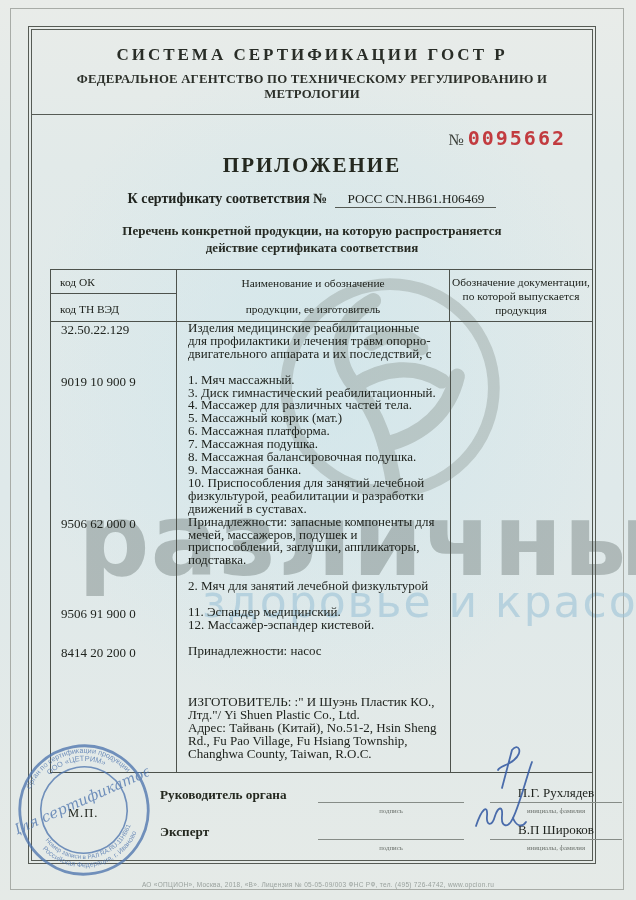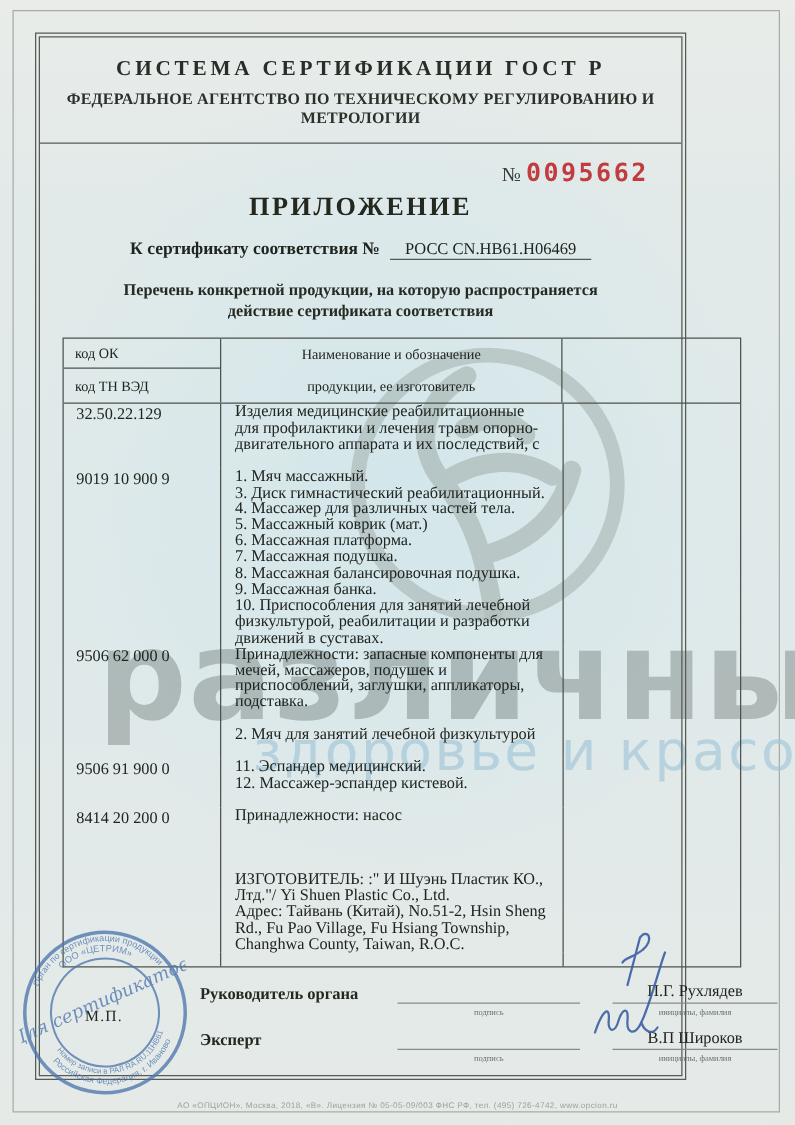--- a/index.html
+++ b/index.html
@@ -16,21 +16,21 @@
 
   
   .wm { position:absolute; z-index:1; }
   .wm-tree { left:272px; top:270px; width:236px; height:236px; opacity:.55; }
   .wm-brand { left:78px; top:482px; font-family:"DejaVu Sans", sans-serif; font-weight:bold;
     font-size:100px; letter-spacing:1px; color:rgba(122,133,131,.48); white-space:nowrap; }
   .wm-tagline { left:202px; top:576px; font-family:"DejaVu Sans", sans-serif;
     font-size:44px; letter-spacing:2px; color:rgba(158,195,214,.62); white-space:nowrap; }
 
   
-  .frame { position:absolute; left:28px; top:26px; width:521px; height:838px;
+  .frame { position:absolute; left:28px; top:26px; width:568px; height:838px;
     border:1px solid #565b55; padding:2px; z-index:2; }
   .frame2 { position:relative; width:100%; height:100%; border:1.2px solid #565b55; }
 
   .doc-header { text-align:center; padding:15px 8px 12px; border-bottom:1.4px solid #565b55; }
   .doc-header .l1 { font-size:17px; font-weight:bold; letter-spacing:3px; color:#292d27; }
   .doc-header .l2 { font-size:12.8px; font-weight:bold; letter-spacing:.2px; margin-top:7px; color:#2c302a; }
 
   .number-row { text-align:right; padding:11px 26px 0 0; font-size:16px; }
   .number-row .no-sign { color:#3a3e38; }
   .number-row .no-value { font-family:"DejaVu Sans Mono", monospace; font-weight:bold;
@@ -127,20 +127,24 @@
 
       <div class="ctable">
         <div class="thead">
           <div class="hcol1">
             <div class="top">код ОК</div>
             <div class="bot">код ТН ВЭД</div>
           </div>
           <div class="hcol2">
             <div>Наименование и обозначение</div>
             <div>продукции, ее изготовитель</div>
+          </div>
+          <div class="hcol3">
+            <div>Обозначение документации,</div>
+            <div>по которой выпускается продукция</div>
           </div>
         </div>
         <div class="tbody" id="tgroups">
             <div class="trow">
               <div class="cell c1">32.50.22.129</div>
               <div class="cell c2">
                 <div class="tline">Изделия медицинские реабилитационные</div>
                 <div class="tline">для профилактики и лечения травм опорно-</div>
                 <div class="tline">двигательного аппарата и их последствий, с</div>
                 <div class="tline">&nbsp;</div>

